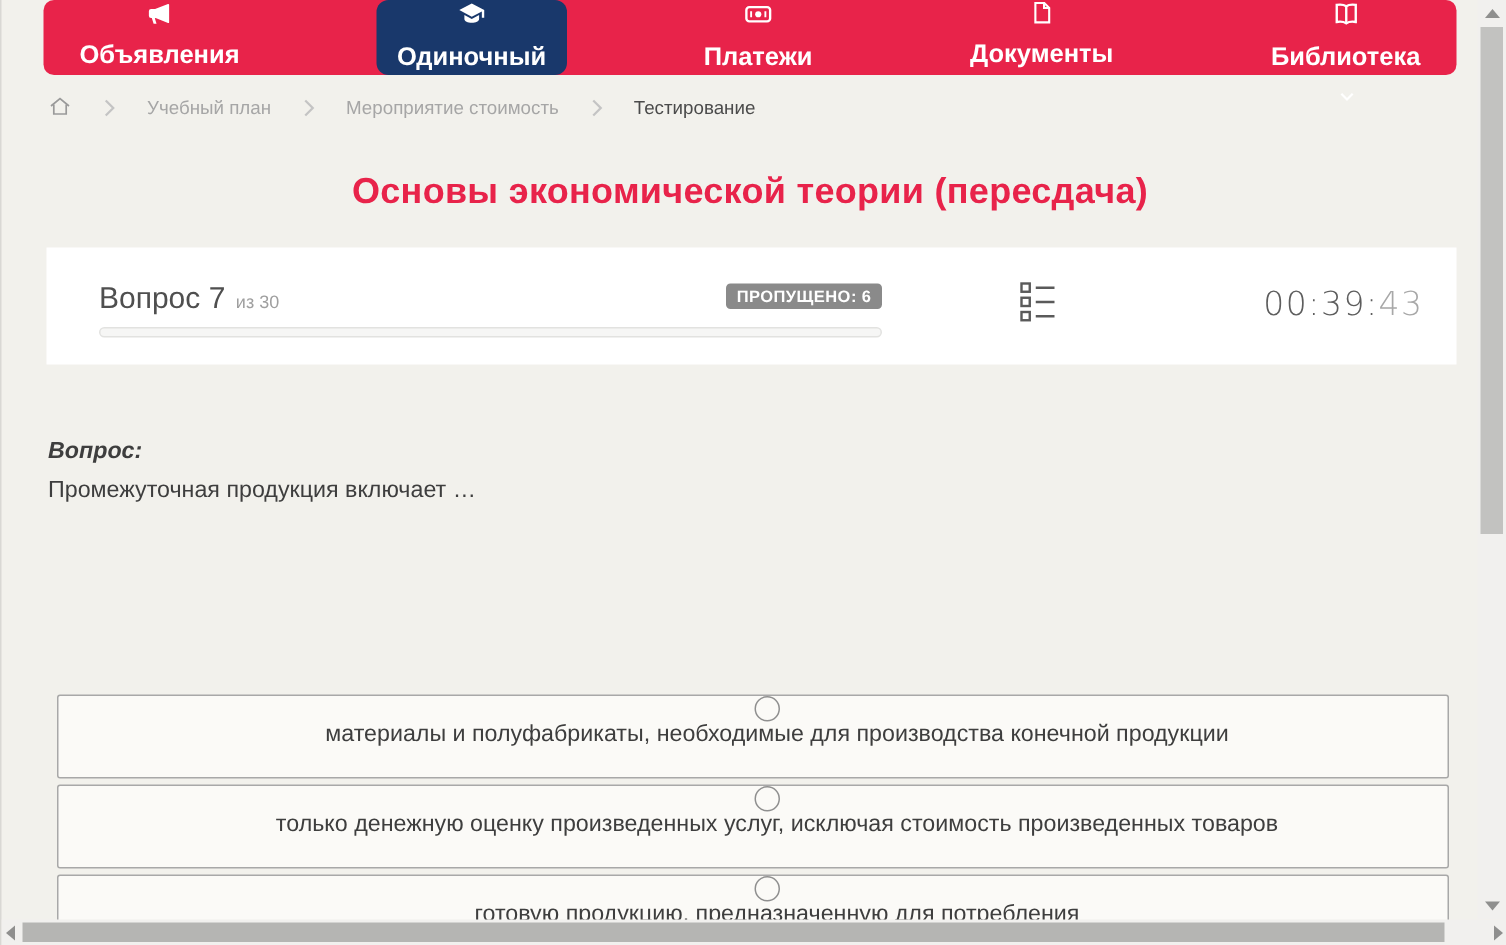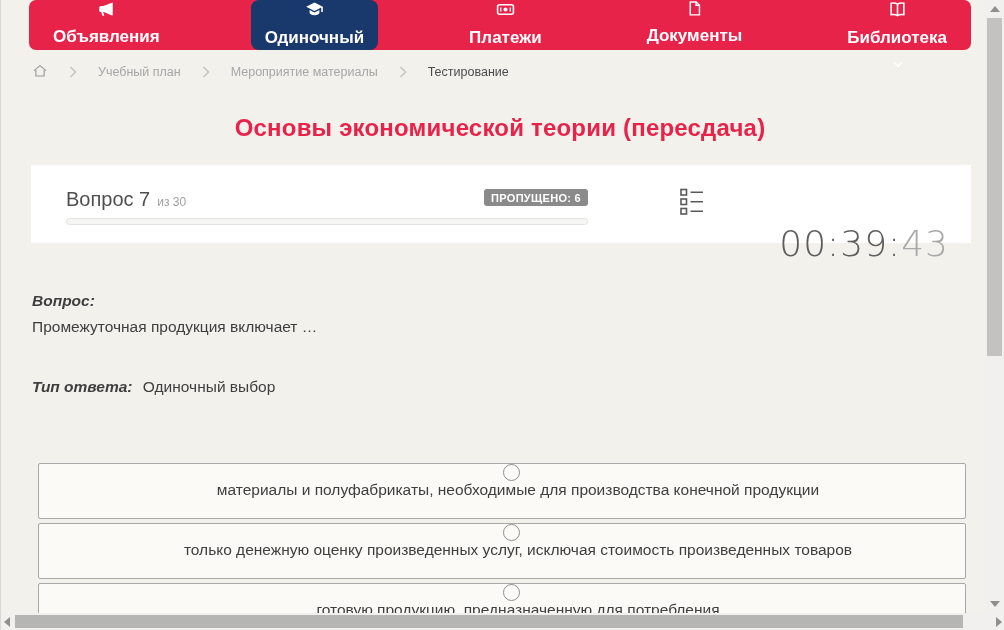--- a/index.html
+++ b/index.html
@@ -76,21 +76,21 @@
     overflow:hidden;
   }
   .progress-fill{height:100%;width:0%;background:#cfcfcd;}
   .q-list-btn{
     position:absolute;left:645px;top:50%;transform:translateY(-50%);
     cursor:pointer;padding:4px;
   }
   .q-timer{
     position:absolute;right:22px;top:50%;transform:translateY(-52%);
     font-family:"DejaVu Sans", sans-serif;font-weight:300;
-    font-size:36px;color:#5d5d5d;letter-spacing:1px;white-space:nowrap;margin-top:40px;
+    font-size:22px;color:#5d5d5d;letter-spacing:1px;white-space:nowrap;
   }
   .q-timer .secs{color:#a8a8a8;}
 
   
   .q-label-line{position:absolute;left:31px;top:292px;
     font-size:15.5px;font-weight:700;font-style:italic;color:var(--text-dark);}
   .q-text{position:absolute;left:31px;top:318px;
     font-size:15.5px;color:var(--text-dark);}
   .q-type-line{position:absolute;left:31px;top:378px;
     font-size:15.5px;color:var(--text-dark);}
@@ -199,21 +199,21 @@
       <svg width="8" height="12" viewBox="0 0 8 12" fill="none" stroke="#c4c4c4" stroke-width="1.5">
           <path d="M1.5 1l5 5-5 5"></path>
         </svg>
     </span>
     <span class="crumb">Учебный план</span>
     <span class="crumb-sep">
       <svg width="8" height="12" viewBox="0 0 8 12" fill="none" stroke="#c4c4c4" stroke-width="1.5">
           <path d="M1.5 1l5 5-5 5"></path>
         </svg>
     </span>
-    <span class="crumb">Мероприятие материалы</span>
+    <span class="crumb">Мероприятие стоимость</span>
     <span class="crumb-sep">
       <svg width="8" height="12" viewBox="0 0 8 12" fill="none" stroke="#c4c4c4" stroke-width="1.5">
           <path d="M1.5 1l5 5-5 5"></path>
         </svg>
     </span>
     <span class="crumb current">Тестирование</span>
   </div>
 
   <h1 class="page-title">Основы экономической теории (пересдача)</h1>
 
@@ -236,24 +236,20 @@
             <rect x="1" y="21" width="5.5" height="5.5"></rect>
             <path d="M10.5 4.8H23M10.5 14.3H23M10.5 23.8H23"></path>
           </svg>
       </span>
     </div>
     <div class="q-timer"><span>00:39:</span><span class="secs">43</span></div>
   </div>
 
   <div class="q-label-line">Вопрос:</div>
   <div class="q-text">Промежуточная продукция включает …</div>
-  <div class="q-type-line">
-    <span class="type-label">Тип ответа:</span>
-    <span class="type-value">Одиночный выбор</span>
-  </div>
 
   <div class="options">
     <div class="option">
       <span class="radio"></span>
       <span class="option-text">материалы и полуфабрикаты, необходимые для производства конечной продукции</span>
     </div>
     <div class="option">
       <span class="radio"></span>
       <span class="option-text">только денежную оценку произведенных услуг, исключая стоимость произведенных товаров</span>
     </div>

